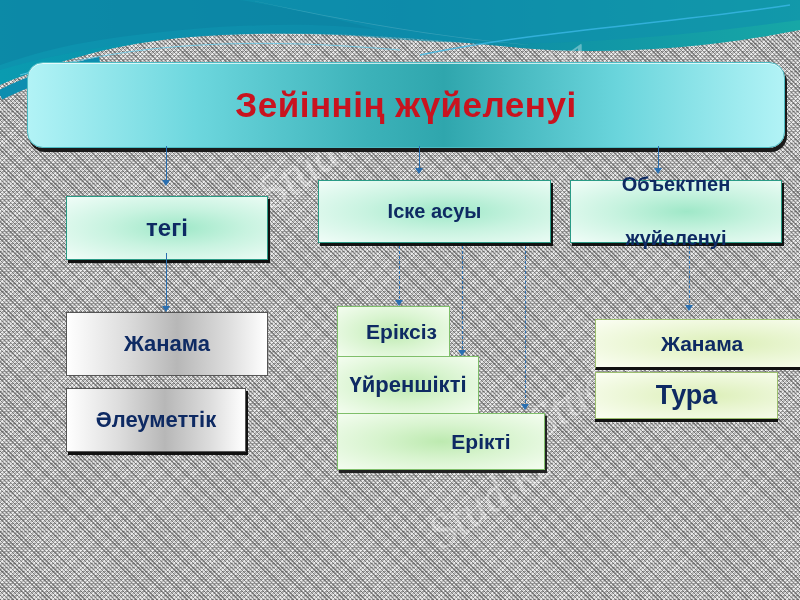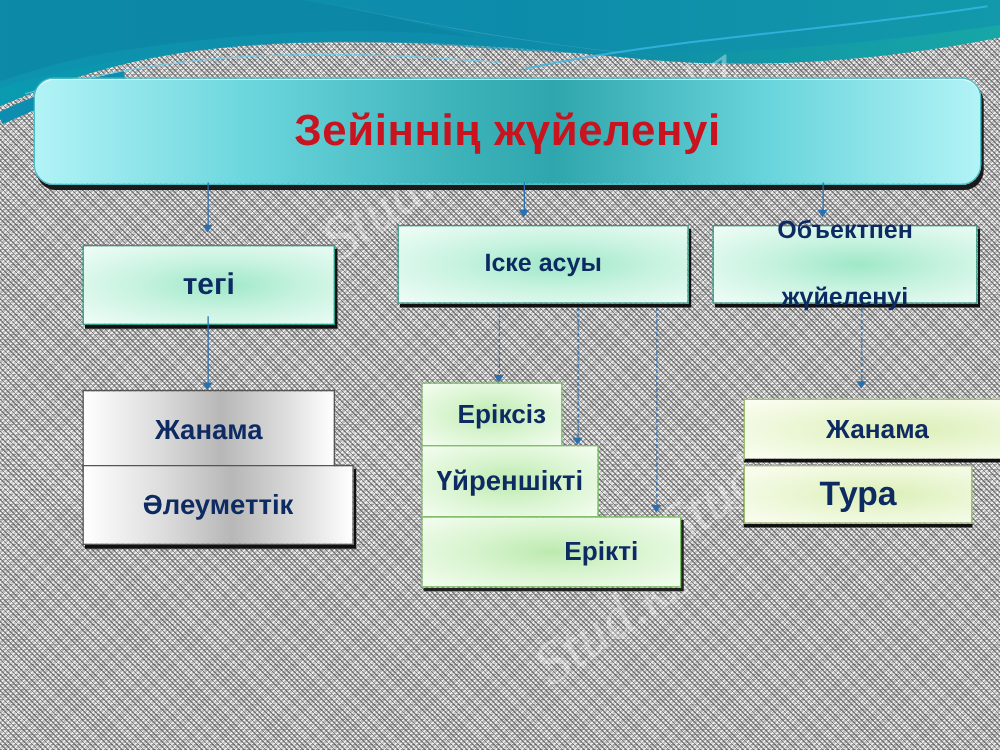--- a/index.html
+++ b/index.html
@@ -102,21 +102,21 @@
 <div class="arrowhead" style="left:654px;top:168px;"></div>
 
 <div class="box cat" style="left:66px;top:196px;width:202px;height:64px;font-size:24px;">
   <span>тегі</span>
 </div>
 <div class="line" style="left:166px;top:253px;height:56px;"></div>
 <div class="arrowhead" style="left:162px;top:306px;"></div>
 <div class="box sub-grey" style="left:66px;top:312px;width:202px;height:64px;font-size:22px;">
   <span>Жанама</span>
 </div>
-<div class="box sub-grey" style="left:66px;top:372px;width:217px;height:64px;font-size:22px;box-shadow:2px 3px 0 #111;text-align:right;">
+<div class="box sub-grey" style="left:66px;top:388px;width:180px;height:64px;font-size:22px;box-shadow:2px 3px 0 #111;text-align:right;">
   <span>Әлеуметтік</span>
 </div>
 
 <div class="box cat" style="left:318px;top:180px;width:233px;height:63px;font-size:20px;">
   <span>Іске асуы</span>
 </div>
 <div class="line dotted" style="left:399px;top:246px;height:58px;"></div>
 <div class="arrowhead" style="left:395px;top:300px;"></div>
 <div class="line dotted" style="left:462px;top:246px;height:108px;"></div>
 <div class="arrowhead" style="left:458px;top:350px;"></div>

